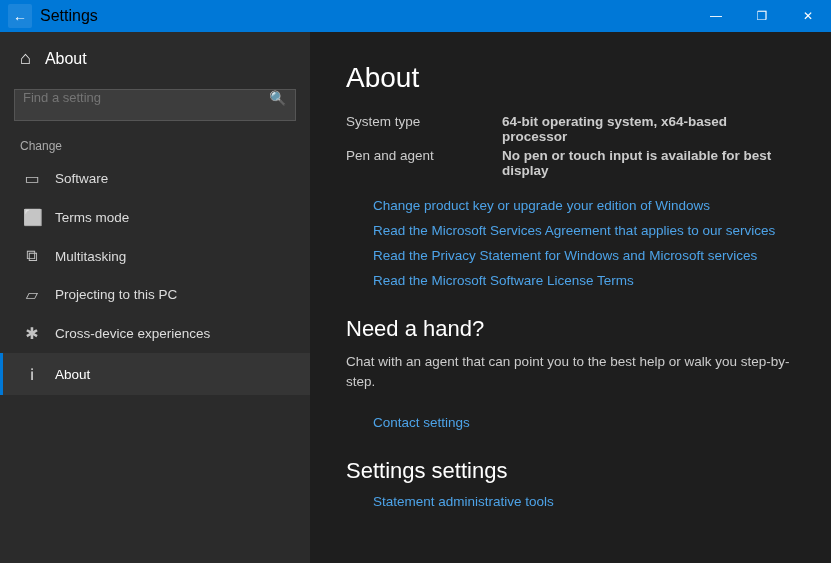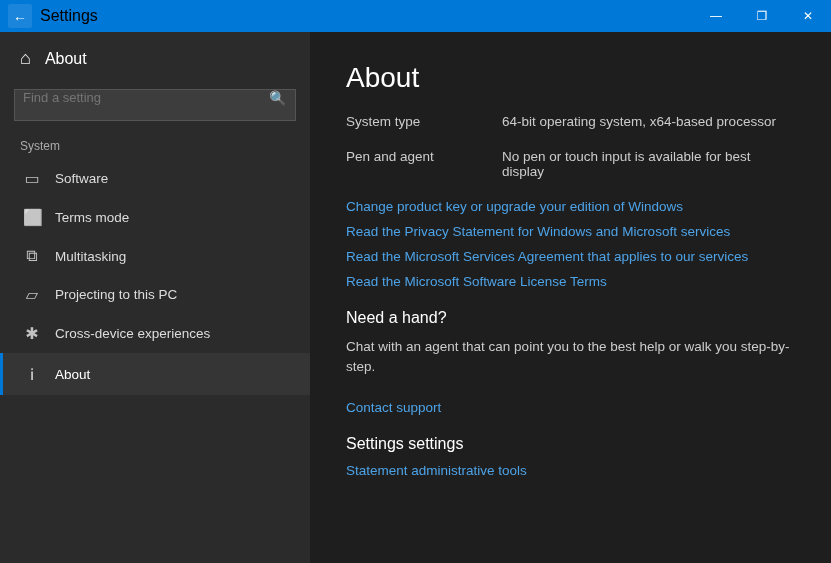--- a/index.html
+++ b/index.html
@@ -155,46 +155,48 @@
     .content-title {
       font-size: 28px;
       font-weight: 300;
       color: white;
       margin-bottom: 20px;
     }
 
     .info-grid {
       display: grid;
       grid-template-columns: 140px 1fr;
-      gap: 20px 16px;
+      gap: 4px 16px;
       margin-bottom: 20px;
     }
     .info-label {
       color: #ccc;
       font-size: 13.5px;
     }
     .info-value {
       color: #ccc;
       font-size: 13.5px;
+      font-weight: bold;
     }
 
     .link-item {
       display: block;
       color: #4da3e8;
       font-size: 13.5px;
       text-decoration: none;
       margin-bottom: 10px;
       cursor: pointer;
+      margin-left: 27px;
     }
 
     .section-header {
-      font-size: 16px;
+      font-size: 22px;
       font-weight: 300;
       color: white;
-      margin: 20px 0 10px 0;
+      margin: 28px 0 10px 0;
     }
 
     .description-text {
       color: #ccc;
       font-size: 13.5px;
       line-height: 1.5;
       margin-bottom: 22px;
     }
   </style>
 </head>
@@ -221,21 +223,21 @@
     <div class="sidebar-home">
       <span class="home-icon">⌂</span>
       <span>About</span>
     </div>
 
     <div class="search-box">
       <input type="text" placeholder="Find a setting" style="">
       <span class="search-icon-svg">🔍</span>
     </div>
 
-    <div class="sidebar-section-label">System</div>
+    <div class="sidebar-section-label">Change</div>
 
     <div class="sidebar-item">
       <span class="item-icon">▭</span>
       <span>Software</span>
     </div>
     <div class="sidebar-item">
       <span class="item-icon">⬜</span>
       <span>Terms mode</span>
     </div>
     <div class="sidebar-item">
@@ -262,26 +264,26 @@
     <div class="content-title">About</div>
 
     <div class="info-grid">
       <span class="info-label">System type</span>
       <span class="info-value">64-bit operating system, x64-based processor</span>
       <span class="info-label">Pen and agent</span>
       <span class="info-value">No pen or touch input is available for best display</span>
     </div>
 
     <a class="link-item">Change product key or upgrade your edition of Windows</a>
+    <a class="link-item">Read the Microsoft Services Agreement that applies to our services</a>
     <a class="link-item">Read the Privacy Statement for Windows and Microsoft services</a>
-    <a class="link-item">Read the Microsoft Services Agreement that applies to our services</a>
     <a class="link-item">Read the Microsoft Software License Terms</a>
 
     <div class="section-header">Need a hand?</div>
     <div class="description-text">Chat with an agent that can point you to the best help or walk you step-by-step.</div>
-    <a class="link-item">Contact support</a>
+    <a class="link-item">Contact settings</a>
 
     <div class="section-header">Settings settings</div>
     <a class="link-item">Statement administrative tools</a>
 
   </div>
 
 </div>
 
 </body></html>

